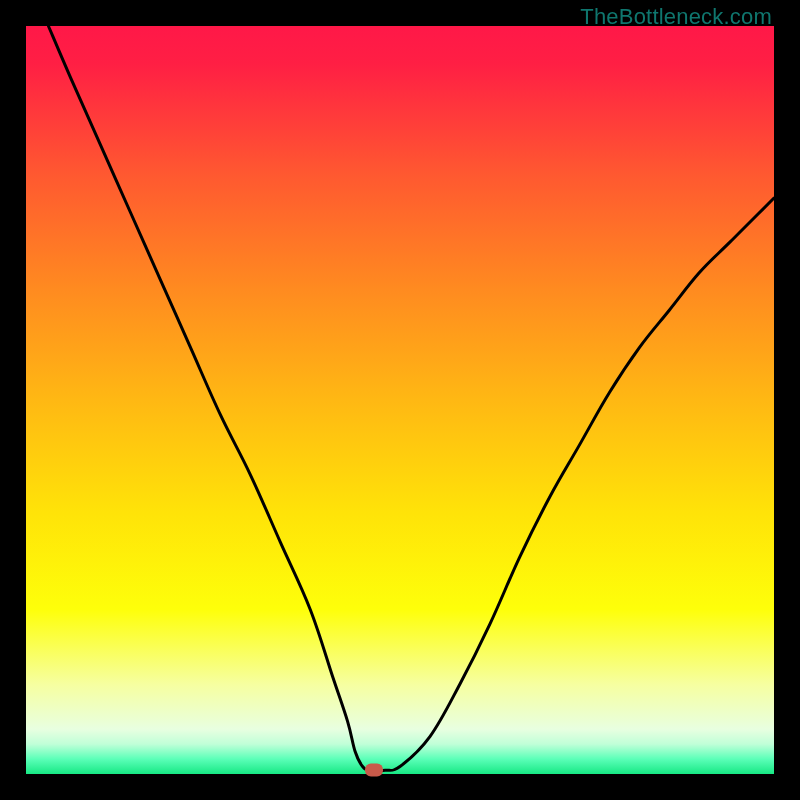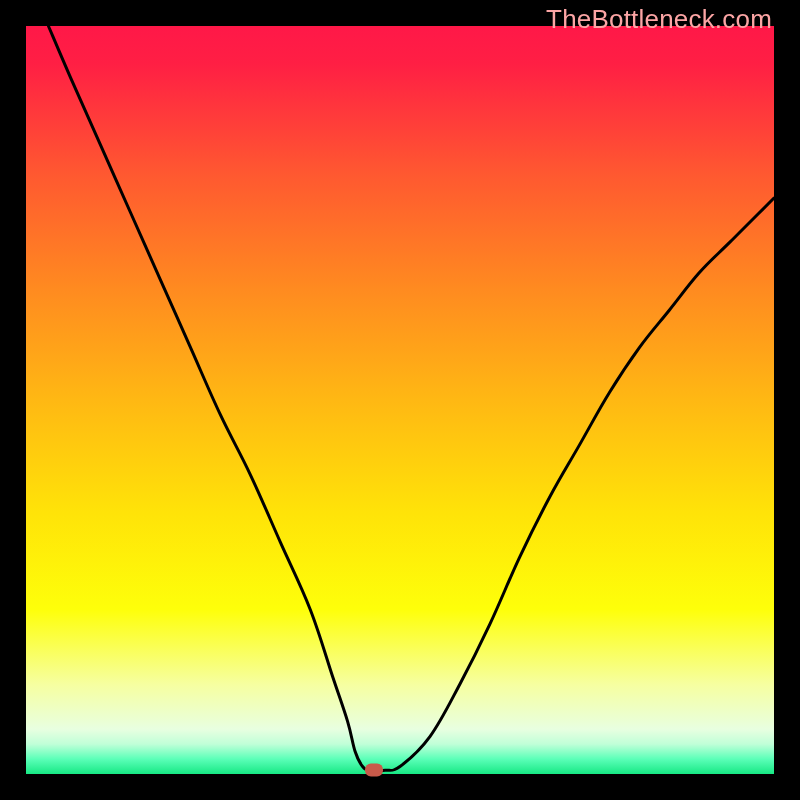--- a/index.html
+++ b/index.html
@@ -29,23 +29,23 @@
       #c0ffd8 96%,
       #5bffb8 98%,
       #17e884 100%
     );
   }
   .watermark {
     position: absolute;
     top: 4px;
     right: 28px;
     font-family: Arial, Helvetica, sans-serif;
-    font-size: 26px;
+    font-size: 22px;
     font-weight: 500;
-    color: #fca5a5;
+    color: #0f766e;
     letter-spacing: 0.2px;
   }
   svg.curve {
     position: absolute;
     left: 0;
     top: 0;
     width: 748px;
     height: 748px;
     overflow: visible;
   }

